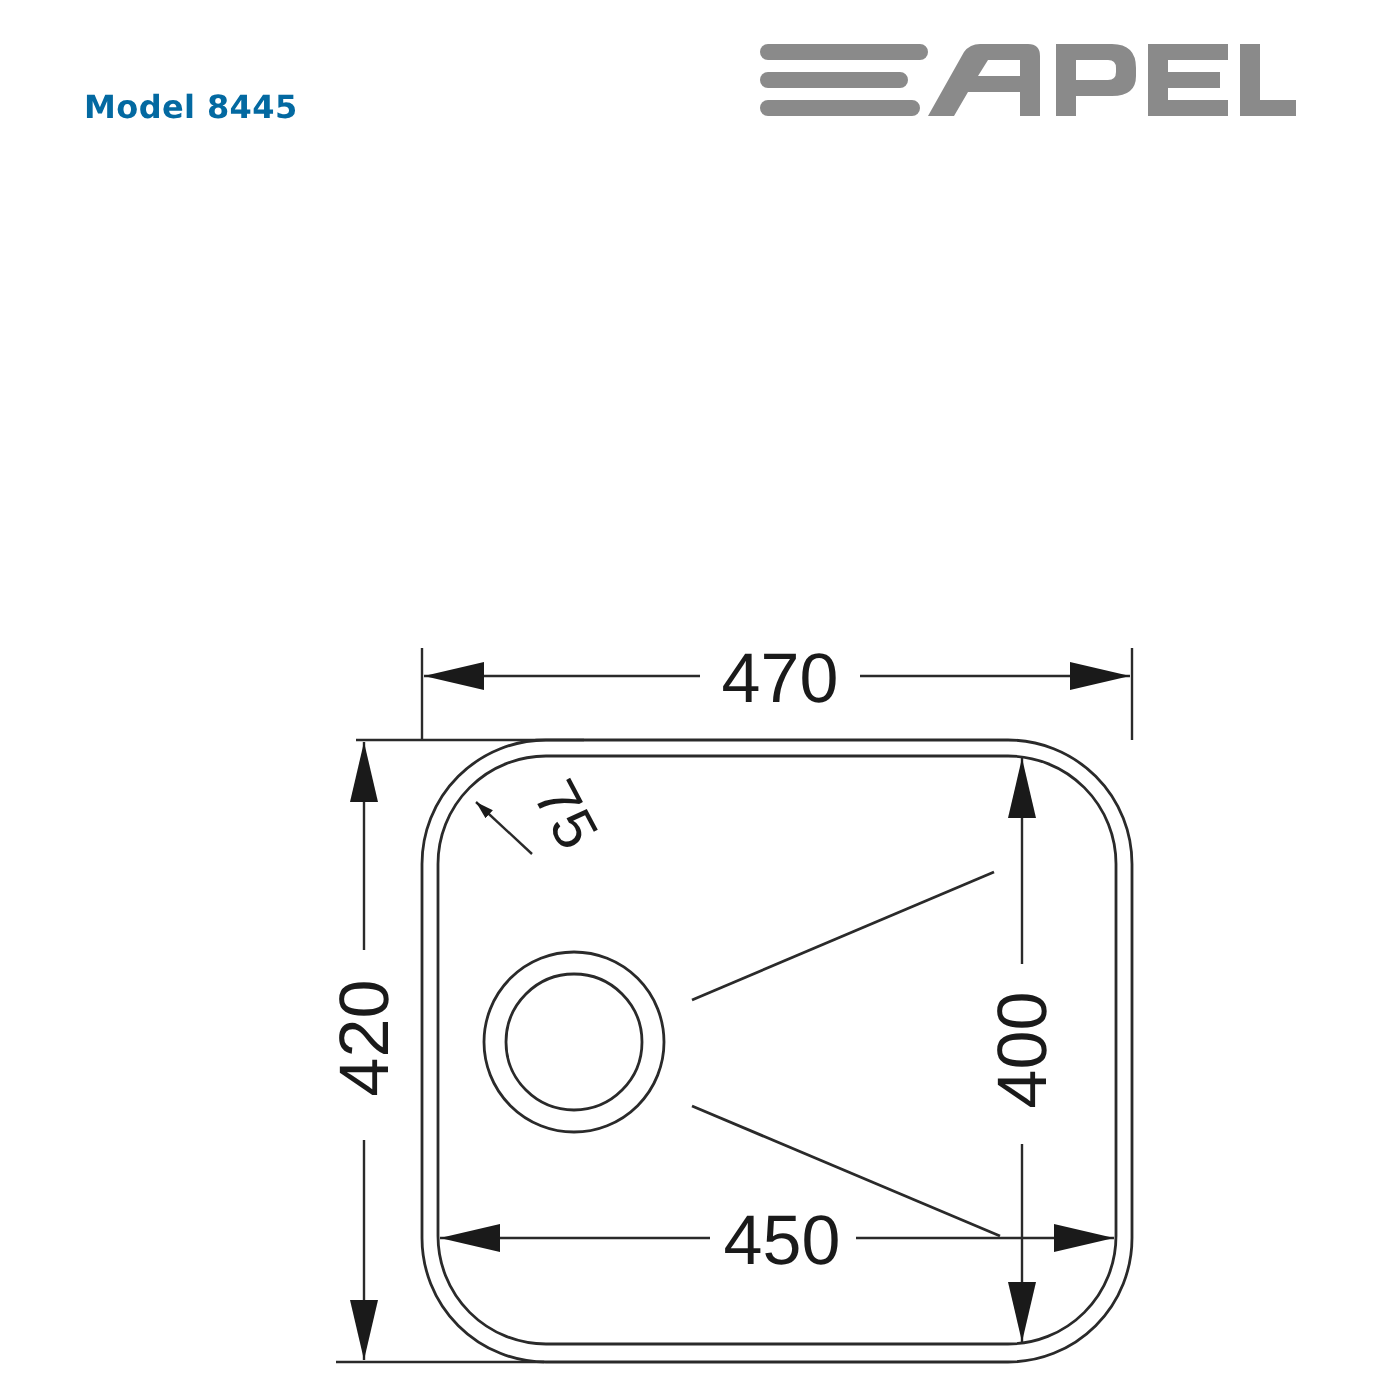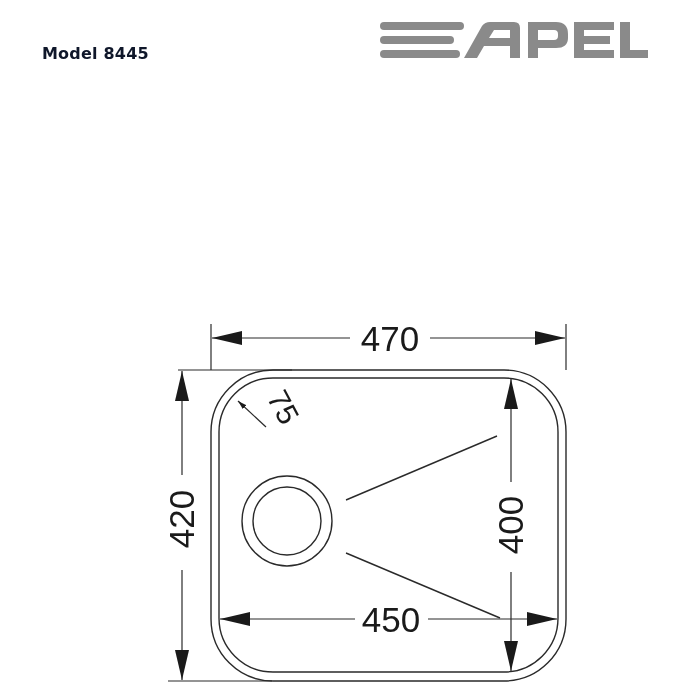--- a/index.html
+++ b/index.html
@@ -1,20 +1,20 @@
 <!DOCTYPE html>
 <html><head>
   <meta charset="utf-8">
   <style>
     html, body { margin: 0; padding: 0; background: #ffffff; }
     body { width: 700px; height: 700px; position: relative; overflow: hidden; font-family: "DejaVu Sans", sans-serif; }
     .model-label {
       position: absolute; left: 42px; top: 44px;
       font-family: "DejaVu Sans", sans-serif; font-weight: bold;
-      font-size: 16px; color: #0f172a; letter-spacing: 0.2px;
+      font-size: 16px; color: #0369a1; letter-spacing: 0.2px;
     }
     .logo { position: absolute; left: 378px; top: 16px; width: 286px; height: 48px; }
     .drawing { position: absolute; left: 0; top: 0; width: 700px; height: 700px; }
     .dim-text { font-family: "Liberation Sans", sans-serif; font-size: 35px; fill: #1a1a1a; }
     .dim-small { font-family: "Liberation Sans", sans-serif; font-size: 30px; fill: #1a1a1a; }
   </style>
 </head>
 <body>
 
 <div class="model-label">Model 8445</div>

